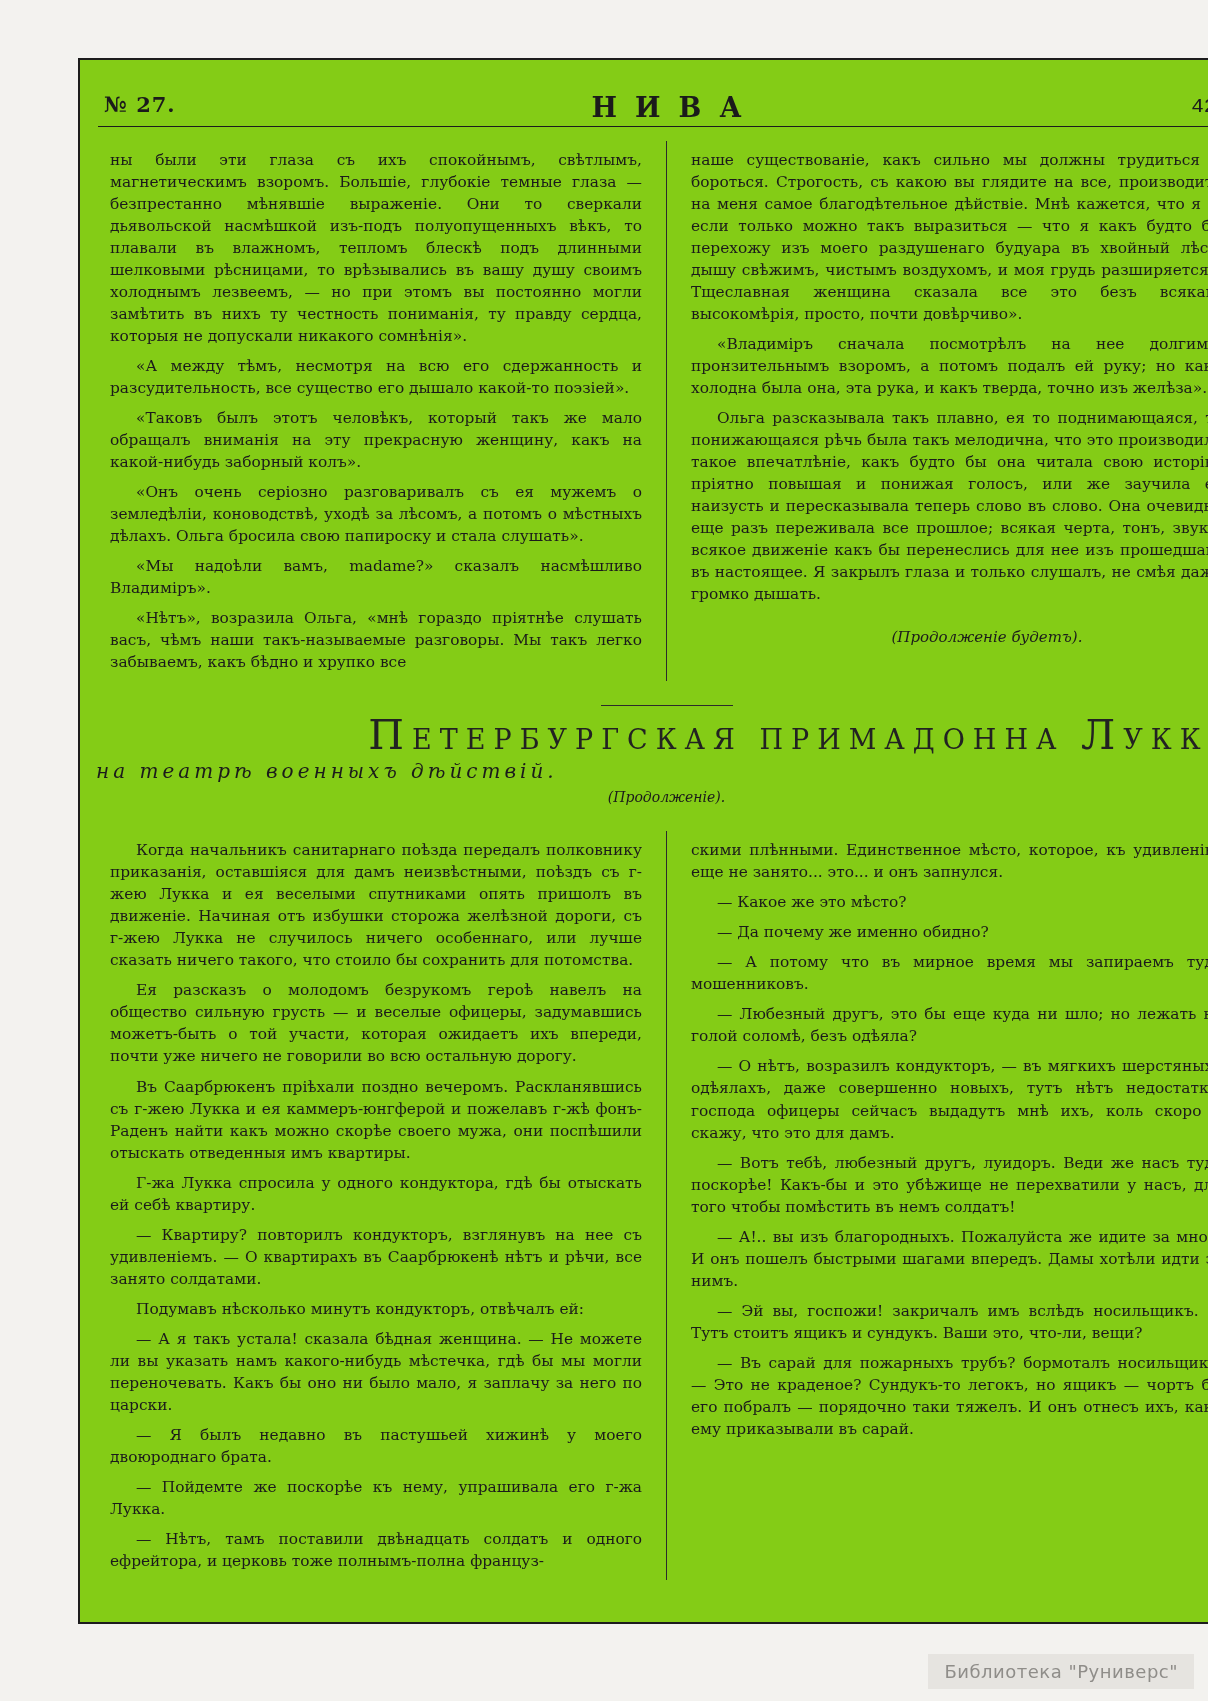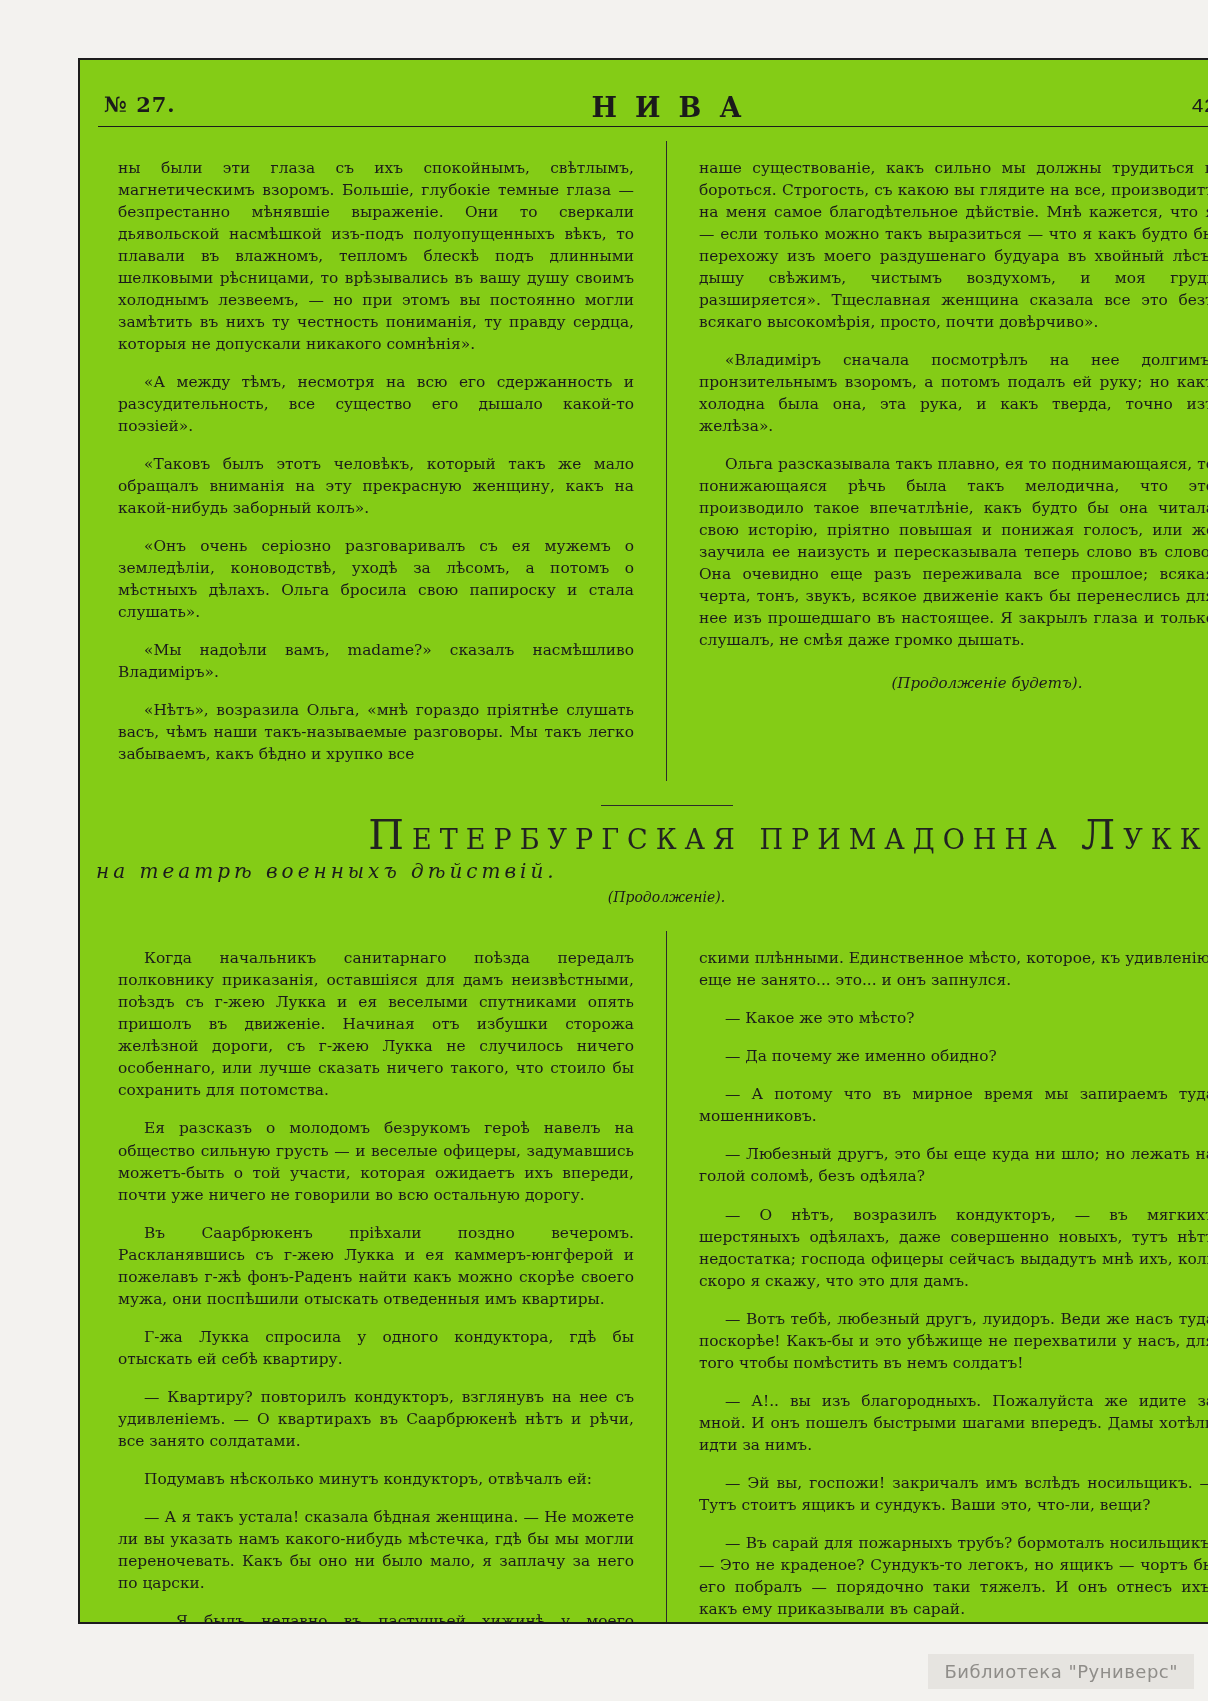--- a/index.html
+++ b/index.html
@@ -49,21 +49,21 @@
     width: 50%;
     padding: 0 16px;
     text-align: justify;
     font-size: 15.4px;
     line-height: 1.43;
   }
   .col.left  { padding-left: 6px; }
   .col.right { padding-right: 6px; }
   .vrule { width: 1px; background: #2b2b2b; flex: none; }
 
-  .para { margin: 16px; text-indent: 26px; }
+  .para { margin: 8px; text-indent: 26px; }
   .para.flush { text-indent: 0; }
 
   .ending-note {
     text-align: center;
     font-style: italic;
     font-size: 15px;
     margin: 22px 0 0 60px;
   }
 
   .story-divider {
@@ -150,20 +150,21 @@
   <div class="columns">
     <div class="col left">
         <p class="para">Когда начальникъ санитарнаго поѣзда передалъ полковнику приказанія, оставшіяся для дамъ неизвѣстными, поѣздъ съ г-жею Лукка и ея веселыми спутниками опять пришолъ въ движеніе. Начиная отъ избушки сторожа желѣзной дороги, съ г-жею Лукка не случилось ничего особеннаго, или лучше сказать ничего такого, что стоило бы сохранить для потомства.</p>
         <p class="para">Ея разсказъ о молодомъ безрукомъ героѣ навелъ на общество сильную грусть — и веселые офицеры, задумавшись можетъ-быть о той участи, которая ожидаетъ ихъ впереди, почти уже ничего не говорили во всю остальную дорогу.</p>
         <p class="para">Въ Саарбрюкенъ пріѣхали поздно вечеромъ. Раскланявшись съ г-жею Лукка и ея каммеръ-юнгферой и пожелавъ г-жѣ фонъ-Раденъ найти какъ можно скорѣе своего мужа, они поспѣшили отыскать отведенныя имъ квартиры.</p>
         <p class="para">Г-жа Лукка спросила у одного кондуктора, гдѣ бы отыскать ей себѣ квартиру.</p>
         <p class="para">— Квартиру? повторилъ кондукторъ, взглянувъ на нее съ удивленіемъ. — О квартирахъ въ Саарбрюкенѣ нѣтъ и рѣчи, все занято солдатами.</p>
         <p class="para">Подумавъ нѣсколько минутъ кондукторъ, отвѣчалъ ей:</p>
         <p class="para">— А я такъ устала! сказала бѣдная женщина. — Не можете ли вы указать намъ какого-нибудь мѣстечка, гдѣ бы мы могли переночевать. Какъ бы оно ни было мало, я заплачу за него по царски.</p>
         <p class="para">— Я былъ недавно въ пастушьей хижинѣ у моего двоюроднаго брата.</p>
+        <p class="para">— Пойдемте же поскорѣе къ нему, упрашивала его г-жа Лукка.</p>
         <p class="para">— Нѣтъ, тамъ поставили двѣнадцать солдатъ и одного ефрейтора, и церковь тоже полнымъ-полна француз-</p>
       </div>
     <div class="vrule"></div>
     <div class="col right">
         <p class="para flush">скими плѣнными. Единственное мѣсто, которое, къ удивленію, еще не занято... это... и онъ запнулся.</p>
         <p class="para">— Какое же это мѣсто?</p>
         <p class="para">— Да почему же именно обидно?</p>
         <p class="para">— А потому что въ мирное время мы запираемъ туда мошенниковъ.</p>
         <p class="para">— Любезный другъ, это бы еще куда ни шло; но лежать на голой соломѣ, безъ одѣяла?</p>
         <p class="para">— О нѣтъ, возразилъ кондукторъ, — въ мягкихъ шерстяныхъ одѣялахъ, даже совершенно новыхъ, тутъ нѣтъ недостатка; господа офицеры сейчасъ выдадутъ мнѣ ихъ, коль скоро я скажу, что это для дамъ.</p>

